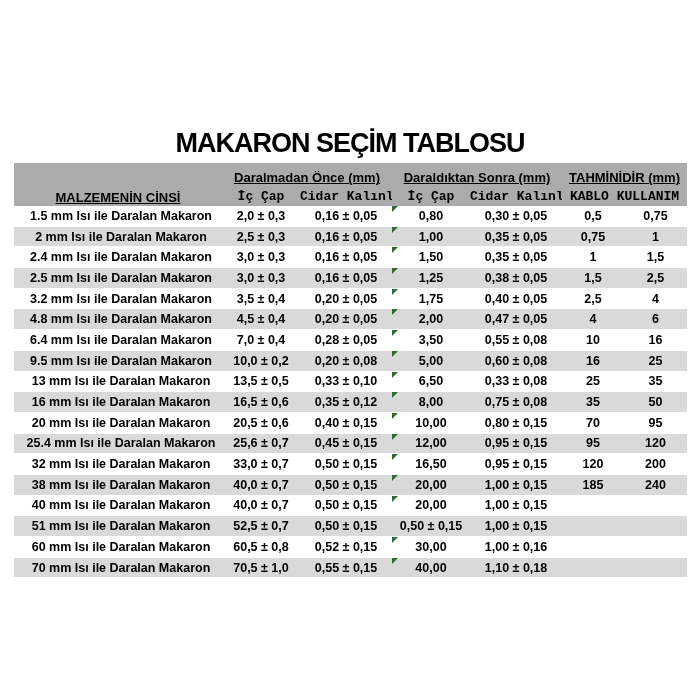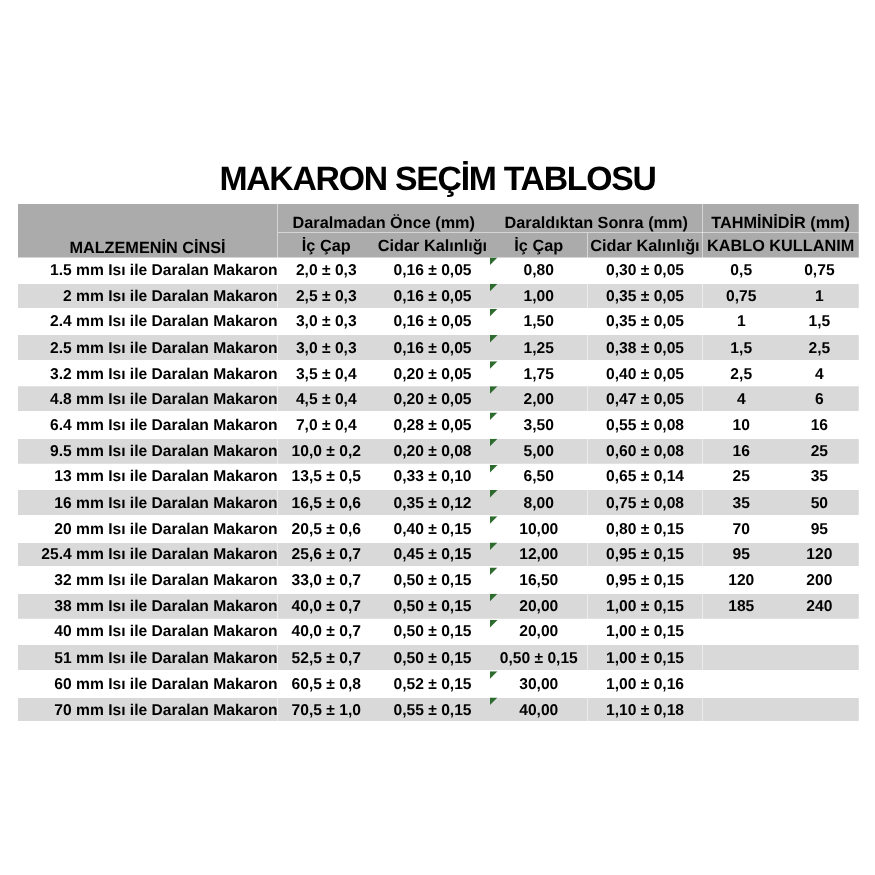--- a/index.html
+++ b/index.html
@@ -35,34 +35,34 @@
     color: var(--text, #000);
     overflow: hidden;
     white-space: nowrap;
   }
   thead th {
     background: var(--header-bg, #ABABAB);
     font-size: 13px;
     text-align: center;
     vertical-align: middle;
   }
-  thead tr.grp th { height: 22px; vertical-align: bottom; padding-bottom: 1px; }
-  thead tr.sub th { height: 20px; vertical-align: middle; }
+  thead tr.grp th { height: 22px; vertical-align: bottom; padding-bottom: 1px; text-decoration: underline; }
+  thead tr.sub th { height: 20px; vertical-align: middle; font-family: Liberation Mono, monospace; }
   thead th.mat { vertical-align: middle; }
 
   tbody td {
     font-size: 12.5px;
     height: 19.7px;
     text-align: center;
     vertical-align: middle;
     border-bottom: 1px solid #FFFFFF;
     position: relative;
   }
   tbody td.mat {
-    text-align: right;
+    text-align: center;
     padding-left: 6px;
   }
   tbody tr:nth-child(even) td { background: var(--stripe-bg, #D9D9D9); }
   tbody tr:nth-child(odd) td { background: var(--row-bg, #FFFFFF); }
 
   .flag {
     position: absolute;
     top: 0; left: 0;
     width: 0; height: 0;
     border-top: 6px solid var(--flag-green, #2E6B2E);
@@ -172,21 +172,21 @@
           <td class="num"><span class="flag"></span><span>5,00</span></td>
           <td class="num"><span>0,60 ± 0,08</span></td>
           <td class="num"><span>16</span></td>
           <td class="num"><span>25</span></td>
         </tr>
         <tr>
           <td class="mat"><span>13 mm Isı ile Daralan Makaron</span></td>
           <td class="num"><span>13,5 ± 0,5</span></td>
           <td class="num"><span>0,33 ± 0,10</span></td>
           <td class="num"><span class="flag"></span><span>6,50</span></td>
-          <td class="num"><span>0,65 ± 0,14</span></td>
+          <td class="num"><span>0,33 ± 0,08</span></td>
           <td class="num"><span>25</span></td>
           <td class="num"><span>35</span></td>
         </tr>
         <tr>
           <td class="mat"><span>16 mm Isı ile Daralan Makaron</span></td>
           <td class="num"><span>16,5 ± 0,6</span></td>
           <td class="num"><span>0,35 ± 0,12</span></td>
           <td class="num"><span class="flag"></span><span>8,00</span></td>
           <td class="num"><span>0,75 ± 0,08</span></td>
           <td class="num"><span>35</span></td>

